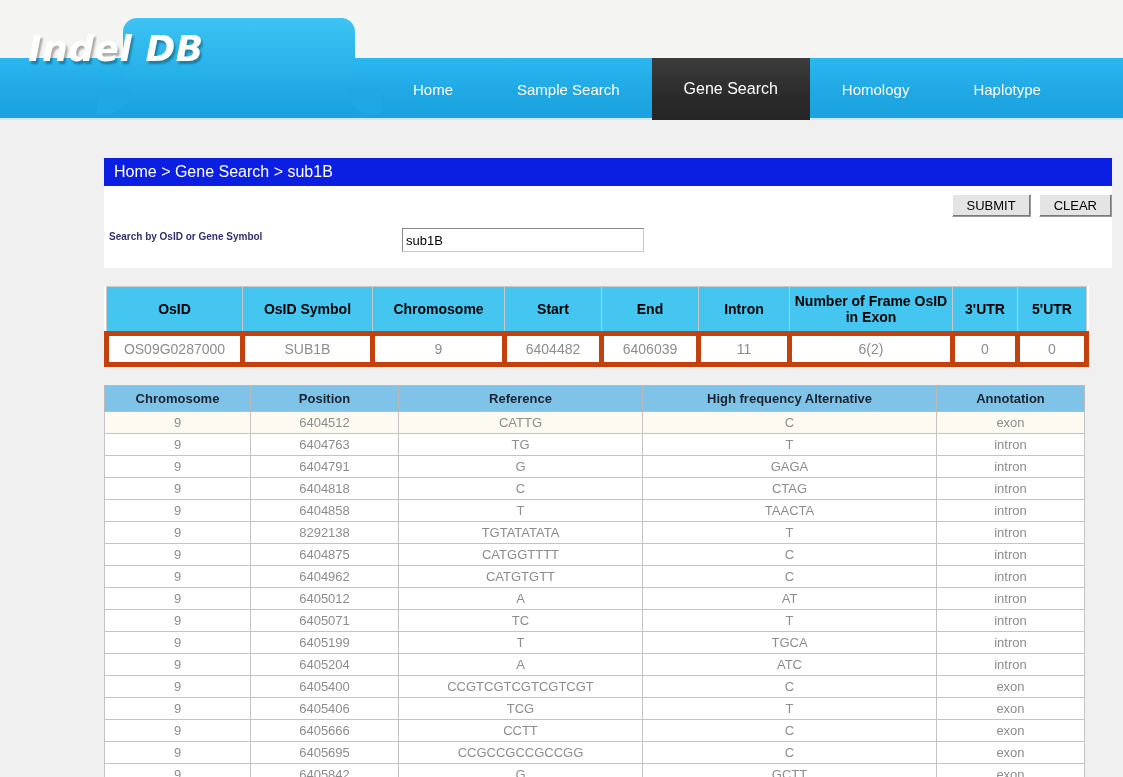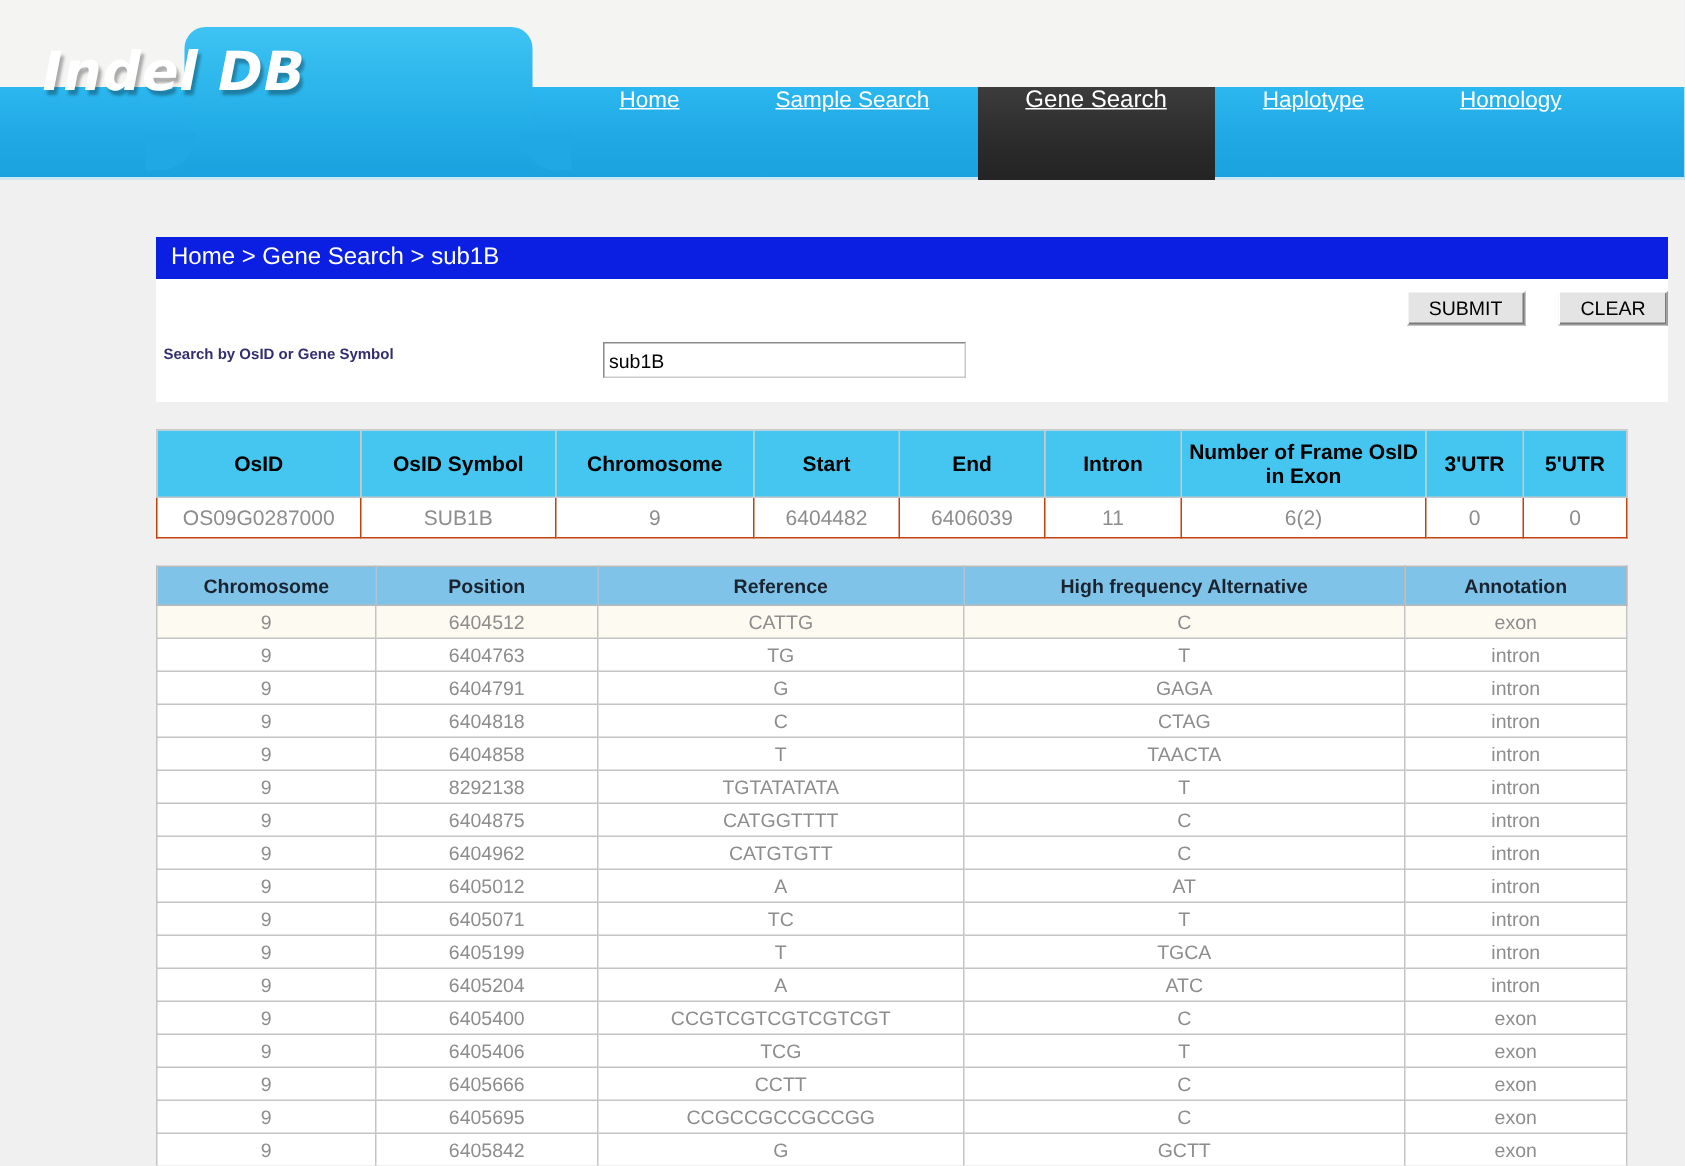--- a/index.html
+++ b/index.html
@@ -77,27 +77,27 @@
     position: absolute;
     left: 355px;
     top: 58px;
     height: 62px;
     display: flex;
     align-items: stretch;
     z-index: 2;
   }
   .nav-item {
     display: flex;
+    align-items: center;
     justify-content: center;
     padding: 0 32px;
     color: #ffffff;
     font-size: 15px;
     cursor: pointer;
     white-space: nowrap;
-    text-decoration: underline;
   }
   .nav-item.first { padding-left: 58px; }
   .nav-item.active {
     background: linear-gradient(to bottom, #3c3c3c 0%, #2b2b2b 60%, #242424 100%);
     font-size: 16px;
   }
 
   
   .content {
     position: absolute;
@@ -118,21 +118,21 @@
   .search-panel {
     background: #ffffff;
     height: 82px;
     position: relative;
   }
   .btn-row {
     position: absolute;
     right: 0;
     top: 8px;
     display: flex;
-    gap: 22px;
+    gap: 8px;
     justify-content: space-between;
   }
   .btn {
     font-family: "Liberation Sans", sans-serif;
     font-size: 13px;
     color: #000;
     background: #e4e4e4;
     border: 1px solid #9a9a9a;
     border-top-color: #ffffff;
     border-left-color: #ffffff;
@@ -179,21 +179,21 @@
     font-size: 14px;
     font-weight: bold;
     border: 1px solid #c9c9c9;
     padding: 6px 0;
     line-height: 1.15;
     text-align: center;
   }
   table.gene-table td {
     color: #8d8d8d;
     font-size: 14px;
-    border: 1px solid #c2410c;
+    border: 5px solid #c2410c;
     padding: 5px 2px;
     text-align: center;
     background: #ffffff;
   }
 
   table.variant-table th {
     background: #7fc4e8;
     color: #1b2330;
     font-size: 13px;
     font-weight: bold;
@@ -225,24 +225,24 @@
     <div class="nav-item first">
       <span>Home</span>
     </div>
     <div class="nav-item">
       <span>Sample Search</span>
     </div>
     <div class="nav-item active">
       <span>Gene Search</span>
     </div>
     <div class="nav-item">
+      <span>Homology</span>
+    </div>
+    <div class="nav-item">
       <span>Haplotype</span>
-    </div>
-    <div class="nav-item">
-      <span>Homology</span>
     </div>
   </div>
 </div>
 
 <div class="content">
 
   <div class="breadcrumb">Home &gt; Gene Search &gt; sub1B</div>
 
   <div class="search-panel">
     <div class="btn-row">

